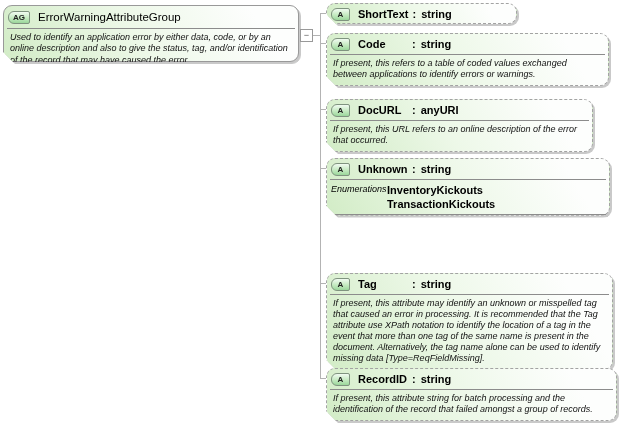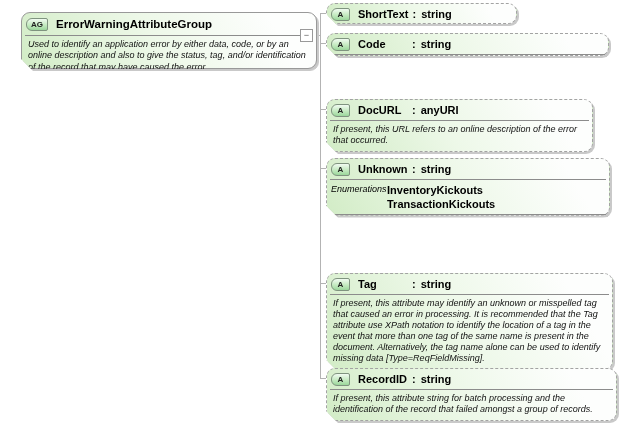--- a/index.html
+++ b/index.html
@@ -103,21 +103,21 @@
 
   
   .root-title {
     display: flex;
     align-items: center;
     height: 22px;
     padding: 0 6px 0 4px;
     white-space: nowrap;
   }
   .root-title .badge { min-width: 22px; }
-  .root-name { font-size: 11.5px; font-weight: bold; color: #000000; }
+  .root-name { font-size: 11.5px; font-weight: normal; color: #000000; }
   .root-desc {
     padding: 3px 6px 5px 6px;
     font-size: 9px;
     font-style: italic;
     line-height: 1.25;
     color: #111111;
   }
 </style>
 </head>
 <body>
@@ -126,21 +126,21 @@
 
   <div class="line" style="left:313px; top:35px; width:8px; height:1px;"></div>
   <div class="line" style="left:320px; top:13px; width:1px; height:366px;"></div>
   <div class="line" style="left:320px; top:13px;  width:7px; height:1px;"></div>
   <div class="line" style="left:320px; top:43px;  width:7px; height:1px;"></div>
   <div class="line" style="left:320px; top:109px; width:7px; height:1px;"></div>
   <div class="line" style="left:320px; top:168px; width:7px; height:1px;"></div>
   <div class="line" style="left:320px; top:283px; width:7px; height:1px;"></div>
   <div class="line" style="left:320px; top:378px; width:7px; height:1px;"></div>
 
-  <div class="node" style="left:21px; top:5px; width:296px; height:57px;margin-top:7px;">
+  <div class="node" style="left:3px; top:5px; width:296px; height:57px;">
     <div class="node-inner">
       <div class="root-title">
         <span class="badge">AG</span>
         <span class="root-name">ErrorWarningAttributeGroup</span>
       </div>
       <div class="sep"></div>
       <div class="root-desc">Used to identify an application error by either data, code, or by an online description and also to give the status, tag, and/or identification of the record that may have caused the error.</div>
     </div>
   </div>
 
@@ -159,20 +159,21 @@
 
   <div class="node attr" style="left:326px; top:33px; width:283px; min-height:51px;">
     <div class="node-inner">
       <div class="title-row">
         <span class="badge">A</span>
         <span class="attr-name">Code</span>
         <span class="attr-colon">:</span>
         <span class="attr-type">string</span>
       </div>
       <div class="sep"></div>
+      <div class="annotation">If present, this refers to a table of coded values exchanged between applications to identify errors or warnings.</div>
     </div>
   </div>
 
   <div class="node attr" style="left:326px; top:99px; width:267px; min-height:44px;">
     <div class="node-inner">
       <div class="title-row">
         <span class="badge">A</span>
         <span class="attr-name">DocURL</span>
         <span class="attr-colon">:</span>
         <span class="attr-type">anyURI</span>

